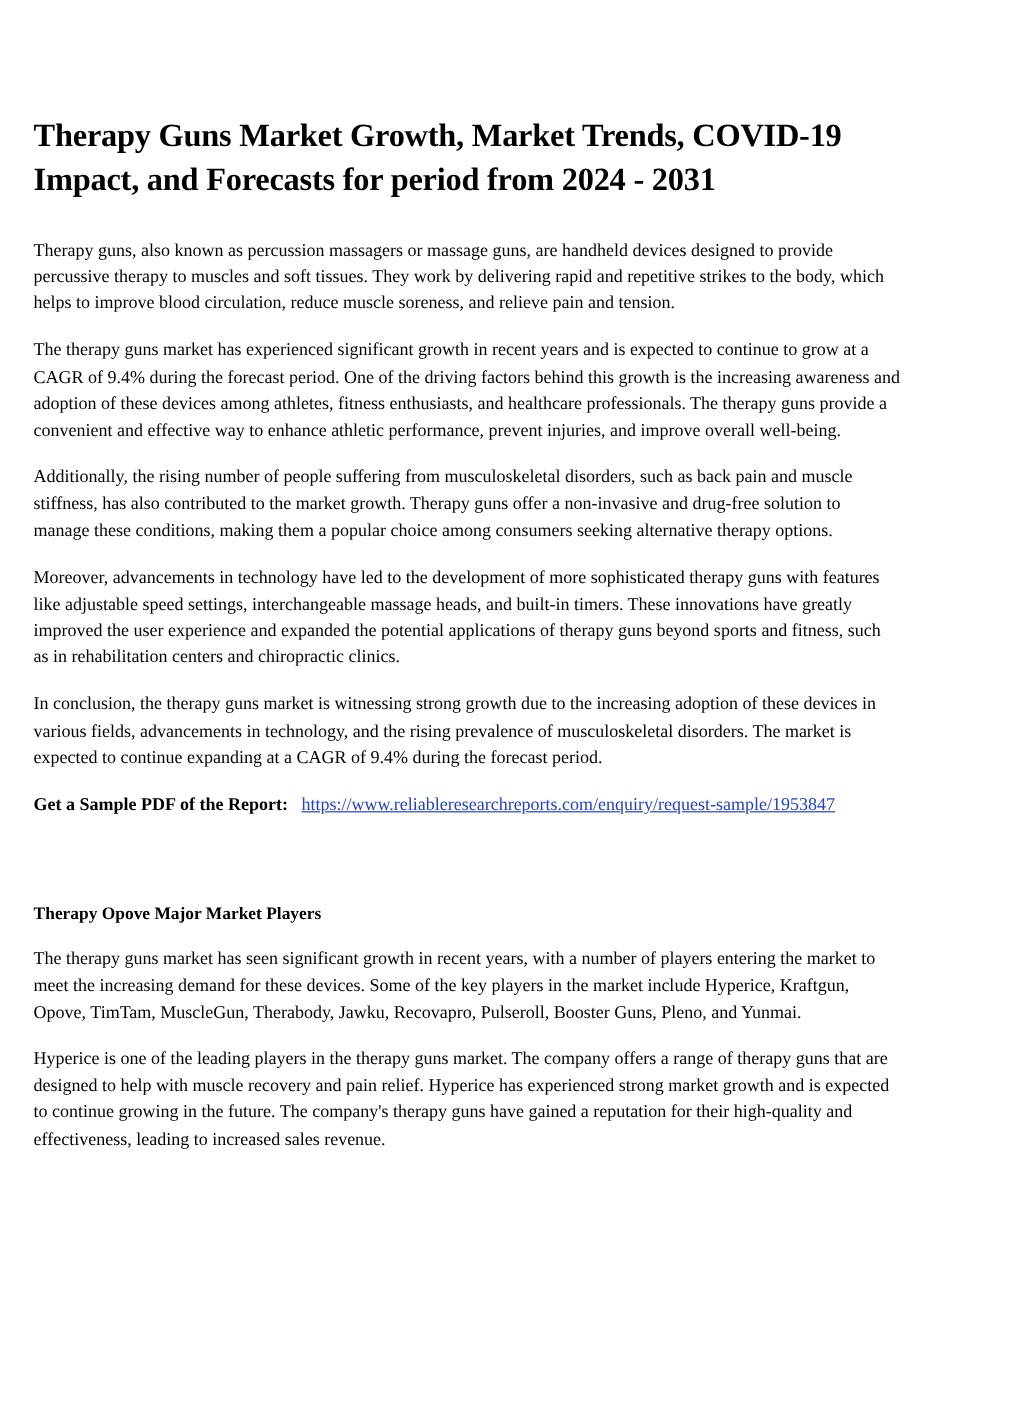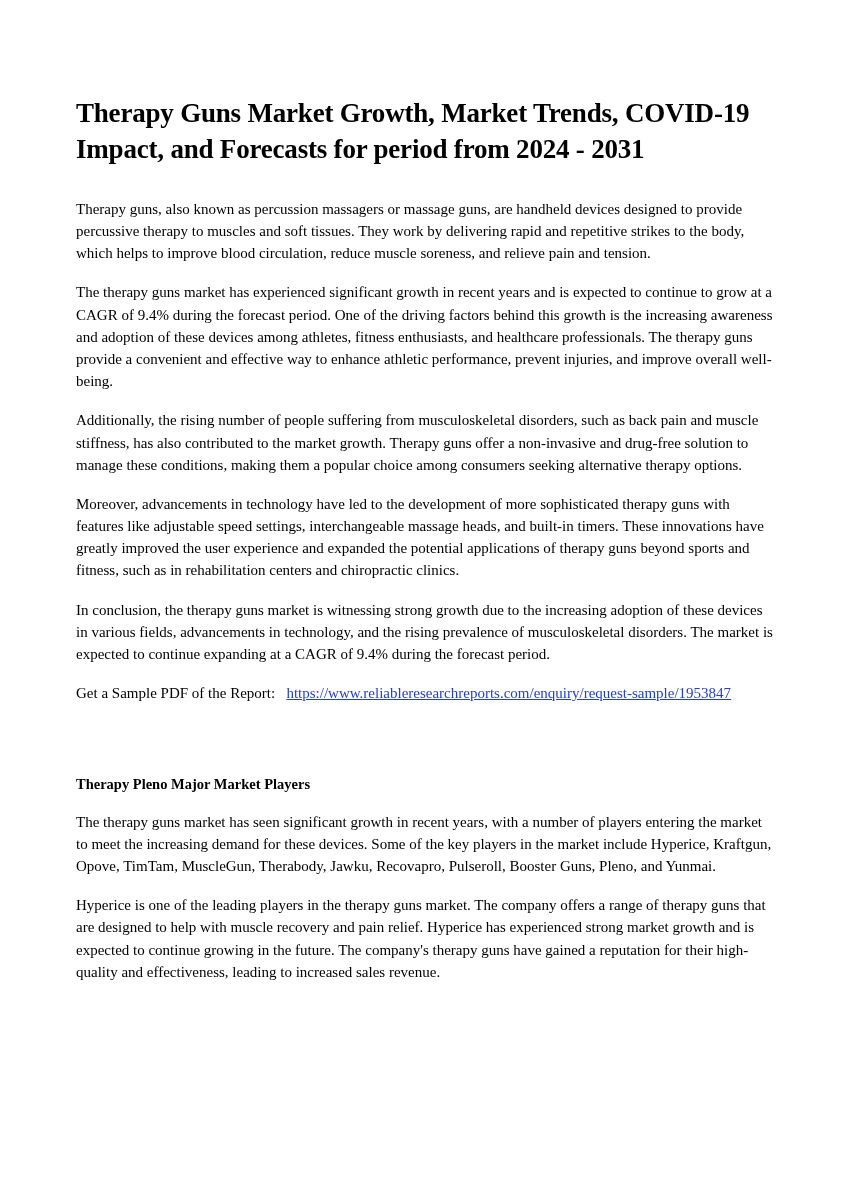--- a/index.html
+++ b/index.html
@@ -12,21 +12,21 @@
     height: 1190px;
     font-family: "Liberation Serif", serif;
     color: #000000;
     position: relative;
     overflow: hidden;
   }
   .page {
     box-sizing: border-box;
     width: 841px;
     height: 919px;
-    padding: 96px 64px 40px 76px;
+    padding: 96px 64px 40px 28px;
     background: #ffffff;
   }
   .doc-title {
     font-size: 27px;
     font-weight: bold;
     line-height: 1.33;
     letter-spacing: -0.2px;
     margin: 0 0 30px 0;
     max-width: 700px;
   }
@@ -46,21 +46,21 @@
     text-align: left;
     max-width: 722px;
   }
   .cta-line {
     font-size: 15px;
     line-height: 1.48;
     margin: 6px 0 0 0;
     max-width: 722px;
   }
   .cta-label {
-    font-weight: normal;
+    font-weight: bold;
   }
   .cta-link {
     color: #2340c8;
     text-decoration: underline;
     word-break: break-all;
     margin-top: 37px;
   }
   .spacer-gap {
     height: 26px;
   }
@@ -79,18 +79,18 @@
   <p class="body-text">Moreover, advancements in technology have led to the development of more sophisticated therapy guns with features like adjustable speed settings, interchangeable massage heads, and built-in timers. These innovations have greatly improved the user experience and expanded the potential applications of therapy guns beyond sports and fitness, such as in rehabilitation centers and chiropractic clinics.</p>
   <p class="body-text">In conclusion, the therapy guns market is witnessing strong growth due to the increasing adoption of these devices in various fields, advancements in technology, and the rising prevalence of musculoskeletal disorders. The market is expected to continue expanding at a CAGR of 9.4% during the forecast period.</p>
 
   <p class="cta-line">
     <span class="cta-label">Get a Sample PDF of the Report:</span>
     <span>&nbsp;&nbsp;</span><a class="cta-link" href="#">https://www.reliableresearchreports.com/enquiry/request-sample/1953847</a>
   </p>
 
   <div class="spacer-gap"></div>
 
-  <h2 class="section-heading spaced-top">Therapy Pleno Major Market Players</h2>
+  <h2 class="section-heading spaced-top">Therapy Opove Major Market Players</h2>
 
   <p class="body-text">The therapy guns market has seen significant growth in recent years, with a number of players entering the market to meet the increasing demand for these devices. Some of the key players in the market include Hyperice, Kraftgun, Opove, TimTam, MuscleGun, Therabody, Jawku, Recovapro, Pulseroll, Booster Guns, Pleno, and Yunmai.</p>
   <p class="body-text">Hyperice is one of the leading players in the therapy guns market. The company offers a range of therapy guns that are designed to help with muscle recovery and pain relief. Hyperice has experienced strong market growth and is expected to continue growing in the future. The company's therapy guns have gained a reputation for their high-quality and effectiveness, leading to increased sales revenue.</p>
 
 </div>
 
 </body></html>

